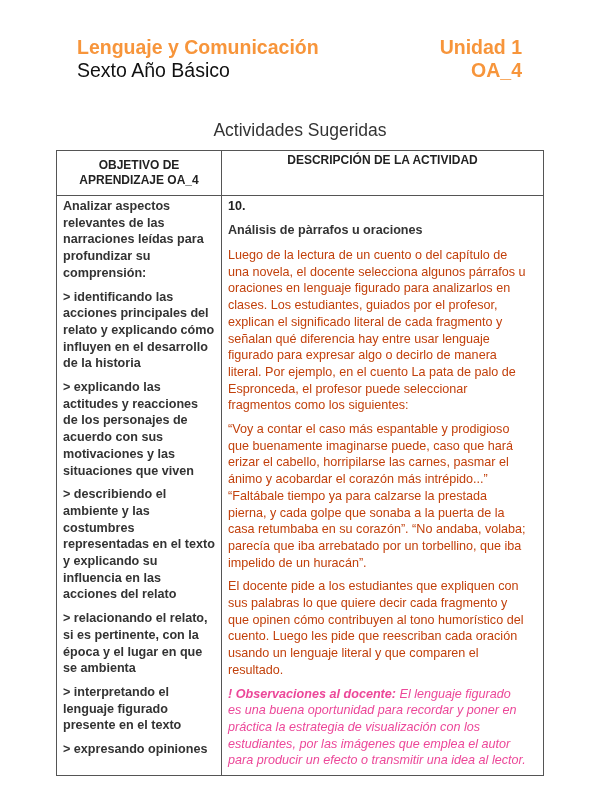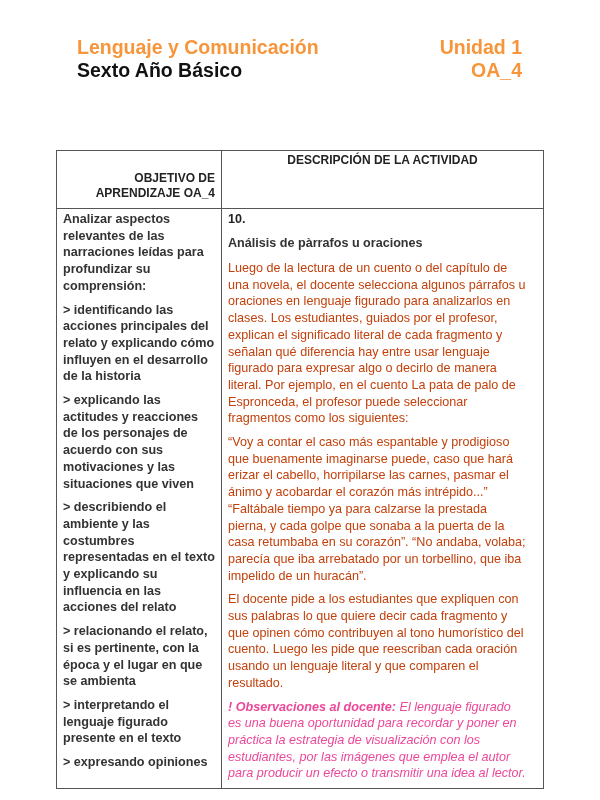--- a/index.html
+++ b/index.html
@@ -5,40 +5,40 @@
     * { box-sizing: border-box; margin: 0; padding: 0; }
     html, body {
       width: 600px; height: 800px; background: #ffffff; overflow: hidden;
       font-family: "Liberation Sans", sans-serif; color: #222;
     }
     .page { position: relative; width: 600px; height: 800px; }
 
     .hdr-left { position: absolute; left: 77px; top: 36px; }
     .hdr-right { position: absolute; right: 78px; top: 36px; text-align: right; }
     .subject, .unit, .oa-code { color: #F7953B; font-weight: bold; font-size: 19.5px; line-height: 23px; }
-    .grade { color: #111; font-weight: bold; font-size: 19.5px; line-height: 23px; }
+    .grade { color: #111; font-weight: normal; font-size: 19.5px; line-height: 23px; }
 
     .section-title {
       position: absolute; top: 119px; left: 0; width: 600px; text-align: center;
       font-size: 17.5px; color: #333; line-height: 22px;
     }
 
     table.activities {
       position: absolute; left: 56px; top: 150px; width: 487px;
       border-collapse: collapse; table-layout: fixed;
     }
     table.activities td, table.activities th {
       border: 1.5px solid #555; vertical-align: top;
     }
     col.c1 { width: 165px; }
     col.c2 { width: 322px; }
 
     th.h1 {
-      text-align: right; font-weight: bold; font-size: 12px; line-height: 15px;
-      padding: 20px 6px 7px 6px; color: #222; height: 41px;
+      text-align: center; font-weight: bold; font-size: 12px; line-height: 15px;
+      padding: 7px 6px 7px 6px; color: #222; height: 41px;
     }
     th.h2 {
       text-align: center; font-weight: bold; font-size: 12px; line-height: 15px;
       padding: 2px 6px 7px 6px; color: #222;
     }
 
     td.left-cell { padding: 2px 6px 4px 6px; }
     td.left-cell p {
       font-weight: bold; font-size: 12.6px; line-height: 16.7px; color: #333;
       margin-bottom: 7px;
@@ -63,20 +63,21 @@
 
   <div class="hdr-left">
     <div class="subject">Lenguaje y Comunicación</div>
     <div class="grade">Sexto Año Básico</div>
   </div>
   <div class="hdr-right">
     <div class="unit">Unidad 1</div>
     <div class="oa-code">OA_4</div>
   </div>
 
+  <div class="section-title">Actividades Sugeridas</div>
 
   <table class="activities">
     <colgroup>
         <col class="c1">
         <col class="c2">
       </colgroup>
     <thead>
       <tr>
         <th class="h1">OBJETIVO DE APRENDIZAJE OA_4</th>
         <th class="h2">DESCRIPCIÓN DE LA ACTIVIDAD</th>

